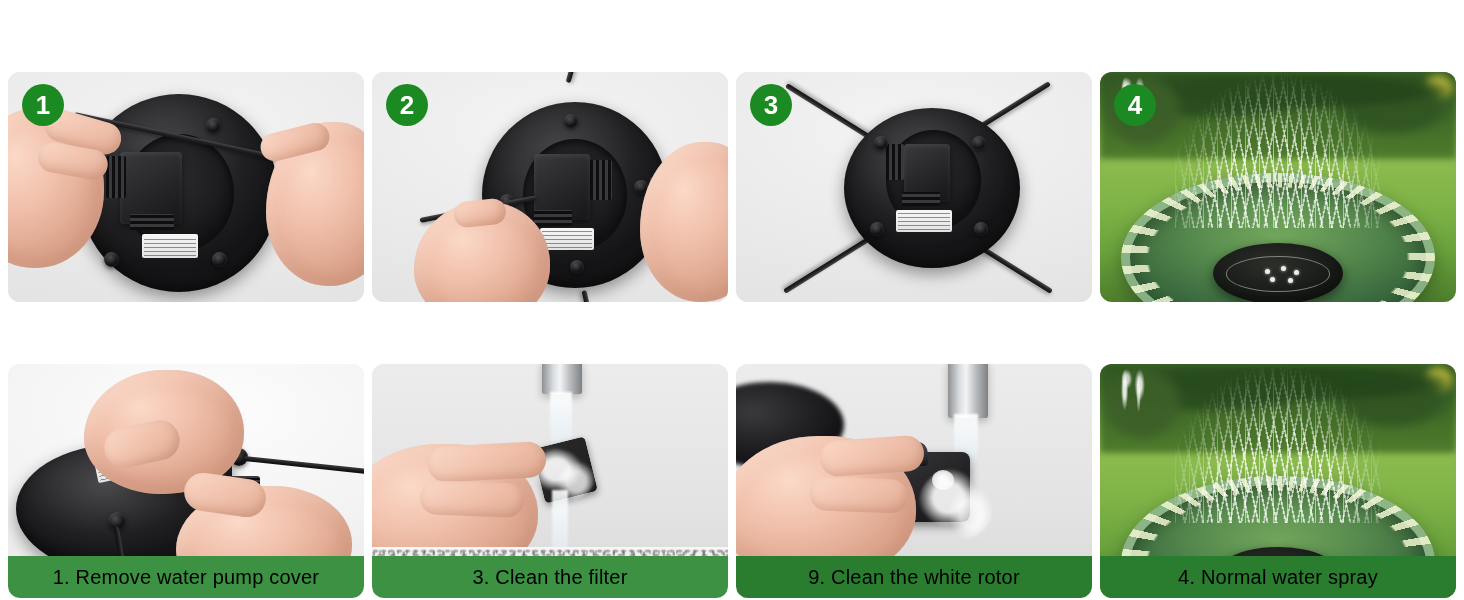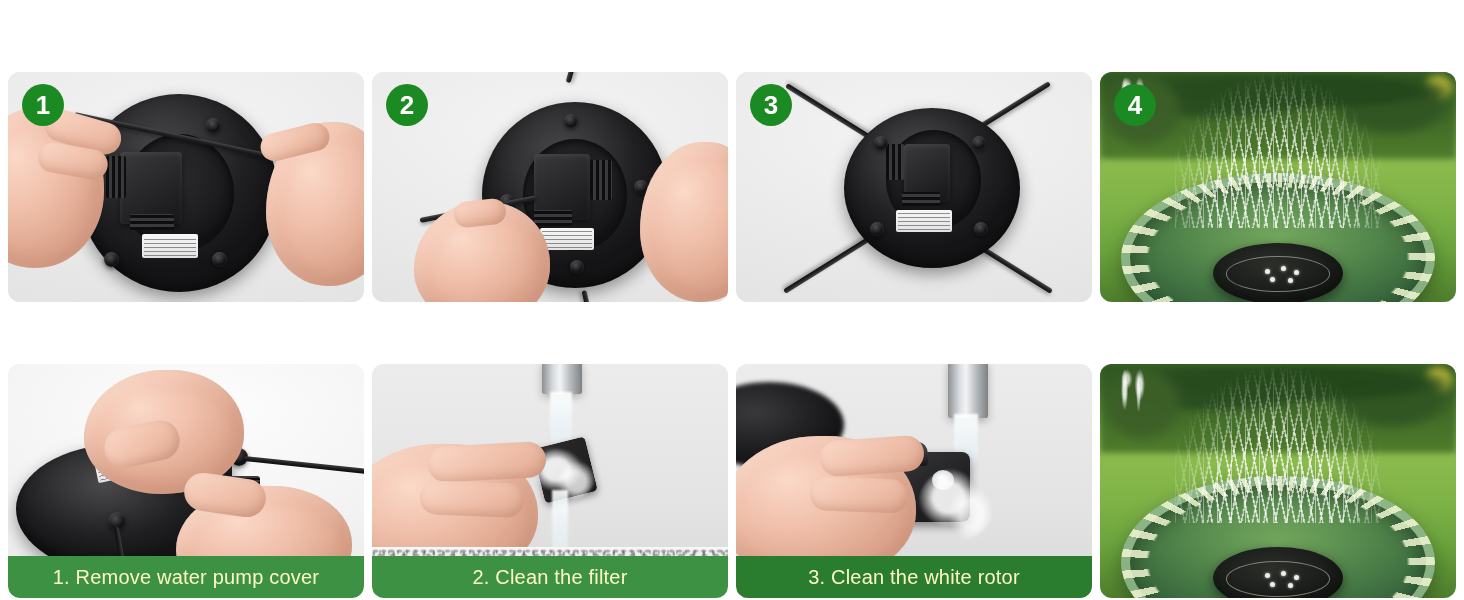--- a/index.html
+++ b/index.html
@@ -96,21 +96,21 @@
     background: #3d9142;
     border-bottom-left-radius: 12px;
     border-bottom-right-radius: 12px;
     display: flex;
     align-items: center;
     justify-content: center;
     z-index: 9;
   }
   .caption-bar.dark { background: #2a7d2e; }
   .caption-text {
-    color: #fef9c3;
+    color: #000000;
     font-size: 20px;
     font-weight: normal;
     white-space: nowrap;
     letter-spacing: 0.2px;
   }
 
   
   .photo { position: absolute; inset: 0; }
 
   
@@ -519,42 +519,42 @@
           <div class="filter-sponge" style="left:166px; top:78px; width:54px; height:56px;"></div>
           <div class="water-splash" style="left:158px; top:84px; width:66px; height:54px;"></div>
           <div class="water-stream" style="left:180px; top:126px; width:16px; height:76px;"></div>
           <div class="hand" style="left:-30px; top:80px; width:196px; height:140px;"></div>
           <div class="finger" style="left:56px; top:80px; width:118px; height:36px; transform: rotate(-3deg);"></div>
           <div class="finger" style="left:48px; top:118px; width:104px; height:34px; transform: rotate(2deg);"></div>
           <div class="counter"></div>
         </div>
       </div>
       <div class="caption-bar">
-        <span class="caption-text">2. Clean the filter</span>
+        <span class="caption-text">3. Clean the filter</span>
       </div>
     </div>
 
     <div class="panel">
       <div class="photo">
         <div class="scene-sink">
           <div class="blurdisc" style="left:-42px; top:18px; width:150px; height:86px;"></div>
           <div class="faucet" style="left:212px; top:-4px; height:58px;"></div>
           <div class="water-stream" style="left:218px; top:50px; width:24px; height:56px;"></div>
           <div class="rotor-body" style="left:150px; top:88px; width:84px; height:70px;"></div>
           <div class="pump-spout" style="left:172px; top:78px; width:20px; height:24px;"></div>
           <div class="rotor-white" style="left:196px; top:106px; width:22px; height:20px;"></div>
           <div class="water-splash" style="left:182px; top:104px; width:76px; height:74px;"></div>
           <div class="hand" style="left:-16px; top:72px; width:196px; height:146px;"></div>
           <div class="finger" style="left:84px; top:74px; width:104px; height:36px; transform: rotate(-4deg);"></div>
           <div class="finger" style="left:74px; top:114px; width:98px; height:34px; transform: rotate(2deg);"></div>
           <div class="counter" style="height:16%;"></div>
         </div>
       </div>
       <div class="caption-bar dark">
-        <span class="caption-text">3. Clean the white rotor</span>
+        <span class="caption-text">9. Clean the white rotor</span>
       </div>
     </div>
 
     <div class="panel">
       <div class="photo">
         <div class="scene-garden">
           <div class="garden-bokeh"></div>
           <div class="birdbath" style="bottom:-22%;">
             <div class="solar-pad">
               <div class="solar-ring"></div>
@@ -562,16 +562,19 @@
               <div class="nozzle-dot" style="left:52%; top:38%;"></div>
               <div class="nozzle-dot" style="left:62%; top:44%;"></div>
               <div class="nozzle-dot" style="left:44%; top:56%;"></div>
               <div class="nozzle-dot" style="left:58%; top:58%;"></div>
             </div>
           </div>
           <div class="spray"></div>
           <div class="spray-drops"></div>
         </div>
       </div>
+      <div class="caption-bar dark">
+        <span class="caption-text">4. Normal water spray</span>
+      </div>
     </div>
   </div>
 
 </div>
 
 </body></html>

